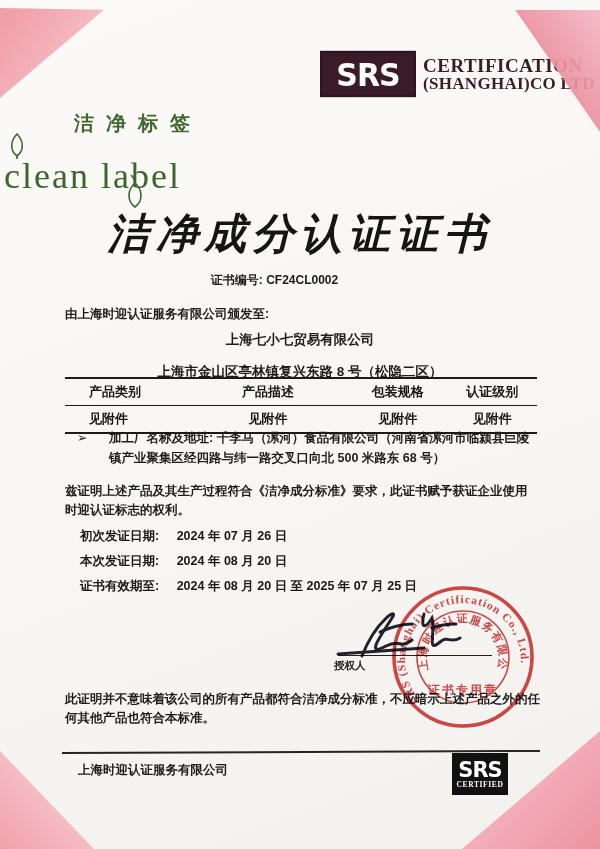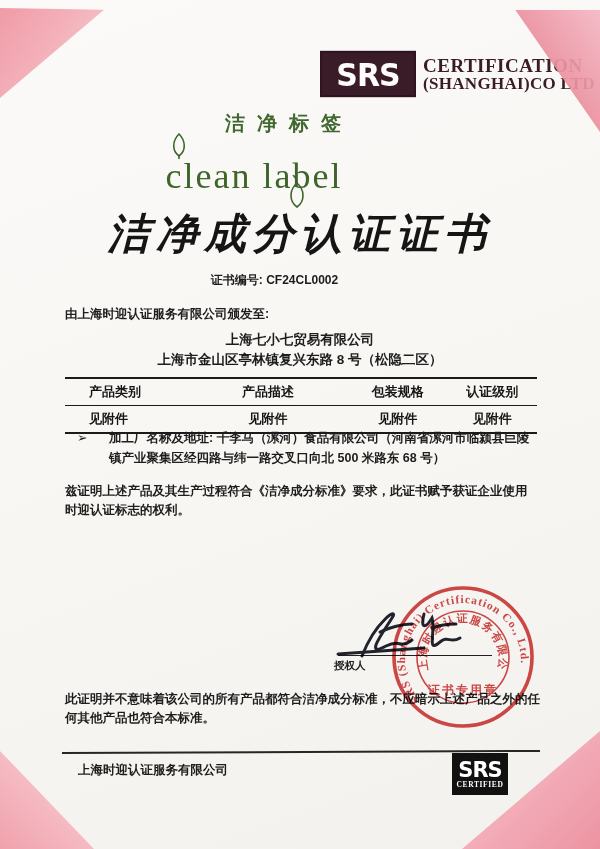--- a/index.html
+++ b/index.html
@@ -31,39 +31,39 @@
   .srs-box{
     width:92px;height:40px;background:#3a1c29;border:2px solid #2e1420;
     color:#fdfcfb;display:flex;align-items:center;justify-content:center;
     font-family:"DejaVu Sans",sans-serif;font-weight:bold;font-size:30px;
     letter-spacing:-1px;transform:scaleY(1.05);
   }
   .srs-org{margin-left:7px;color:#3a1c29;font-family:"Liberation Serif","DejaVu Serif",serif;font-weight:bold;line-height:1.0;}
   .srs-org .l1{font-size:19px;letter-spacing:.5px;}
   .srs-org .l2{font-size:17px;letter-spacing:.3px;}
   
-  .brand{position:absolute;top:110px;left:16px;width:476px;z-index:3;text-align:center;color:#41682f;}
+  .brand{position:absolute;top:110px;left:4px;width:476px;z-index:3;text-align:left;color:#41682f;}
   .brand-cn{font-size:20px;font-weight:bold;letter-spacing:12px;
     font-family:"Liberation Serif","DejaVu Serif",serif;margin-left:70px;}
   .brand-en{margin-top:18px;font-family:"Liberation Serif","DejaVu Serif",serif;
     font-size:36px;letter-spacing:2px;color:#3e652c;position:relative;display:inline-block;}
   .leaf{position:absolute;}
   .leaf-top{top:-22px;left:2px;}
   .leaf-mid{top:20px;left:118px;}
   
   .title{position:absolute;top:206px;left:0;width:600px;text-align:center;z-index:3;
     font-family:"Liberation Serif","DejaVu Serif",serif;font-size:42px;font-weight:600;
     color:#151515;letter-spacing:6px;font-style:italic;}
   .certno{position:absolute;top:272px;left:0;width:549px;text-align:center;z-index:3;
     font-size:12px;font-weight:bold;color:#1c1c1c;}
   
   .body-text{color:#1d1d1d;font-weight:bold;font-size:12.5px;z-index:3;position:absolute;}
   .issuer{top:306px;left:65px;}
   .holder-name{top:331px;left:0;width:600px;text-align:center;font-size:13.5px;}
-  .holder-addr{top:351px;left:0;width:600px;text-align:center;font-size:13.5px;}
+  .holder-addr{top:363px;left:0;width:600px;text-align:center;font-size:13.5px;}
   
   .ptable{position:absolute;top:377px;left:65px;width:472px;z-index:3;
     border-top:2px solid #1b1b1b;border-bottom:2px solid #1b1b1b;}
   .trow{display:grid;grid-template-columns:26% 34% 21% 19%;
     font-size:13px;font-weight:bold;color:#161616;}
   .trow.head{border-bottom:1.5px solid #1b1b1b;}
   .trow > div{padding:4px 0;}
   .c0{padding-left:24px !important;text-align:left;}
   .c1,.c2,.c3{text-align:center;}
   
@@ -153,20 +153,34 @@
     </div>
   </div>
 
   <div class="body-text factory">
     <span class="bullet">➢</span>
     <span><span>加工厂名称及地址:</span><span> 千李马（漯河）食品有限公司（河南省漯河市临颍县巨陵镇产业聚集区经四路与纬一路交叉口向北 500 米路东 68 号）</span></span>
   </div>
 
   <div class="body-text statement">兹证明上述产品及其生产过程符合《洁净成分标准》要求，此证书赋予获证企业使用时迎认证标志的权利。</div>
 
+  <div class="body-text dates">
+    <div class="date-row">
+      <span class="lab">初次发证日期:</span>
+      <span>2024 年 07 月 26 日</span>
+    </div>
+    <div class="date-row">
+      <span class="lab">本次发证日期:</span>
+      <span>2024 年 08 月 20 日</span>
+    </div>
+    <div class="date-row">
+      <span class="lab">证书有效期至:</span>
+      <span>2024 年 08 月 20 日 至 2025 年 07 月 25 日</span>
+    </div>
+  </div>
 
   <div class="sig-line"></div>
   <div class="sig-label">授权人</div>
 
   <svg class="stamp" viewBox="0 0 146 146">
     <circle cx="73" cy="73" r="69" fill="none" stroke="#cf3a3a" stroke-width="3.6"></circle>
     <circle cx="73" cy="73" r="46" fill="none" stroke="#cf3a3a" stroke-width="1.6"></circle>
     <defs>
       <path id="arcEN" d="M 30 116 A 58 58 0 1 1 116 116"></path>
       <path id="arcCN" d="M 39 88 A 36.5 36.5 0 1 1 107 88"></path>

